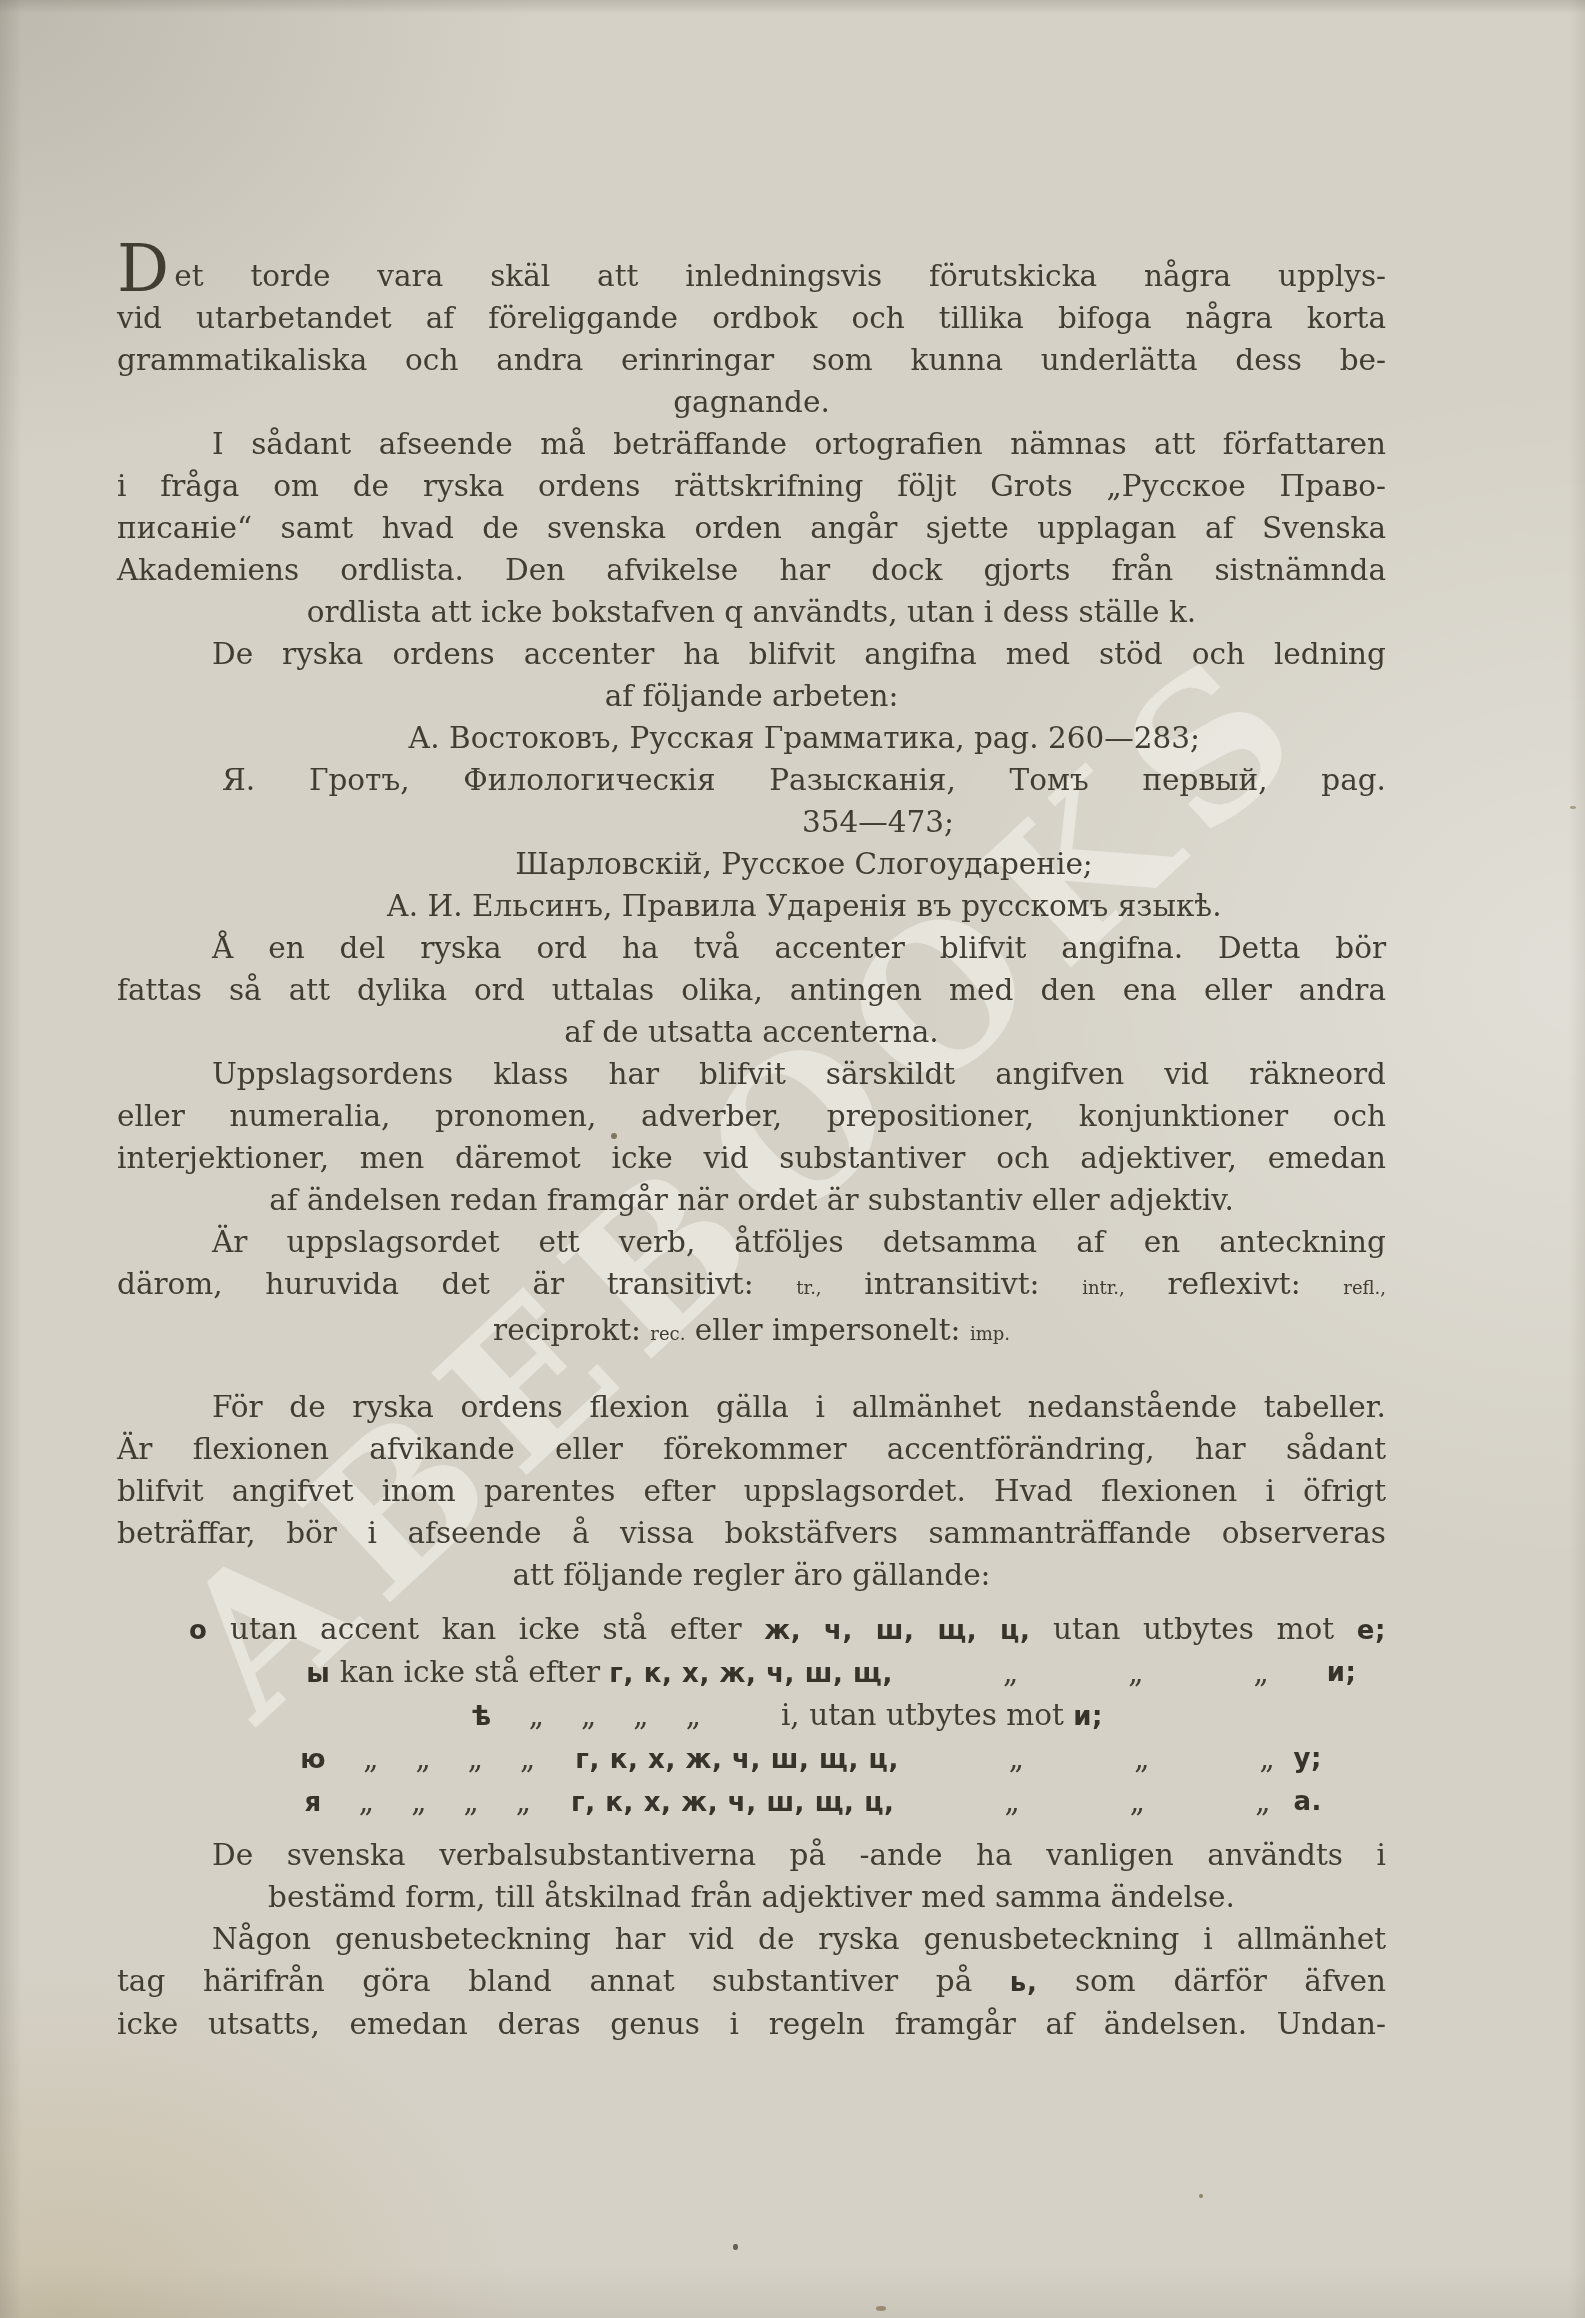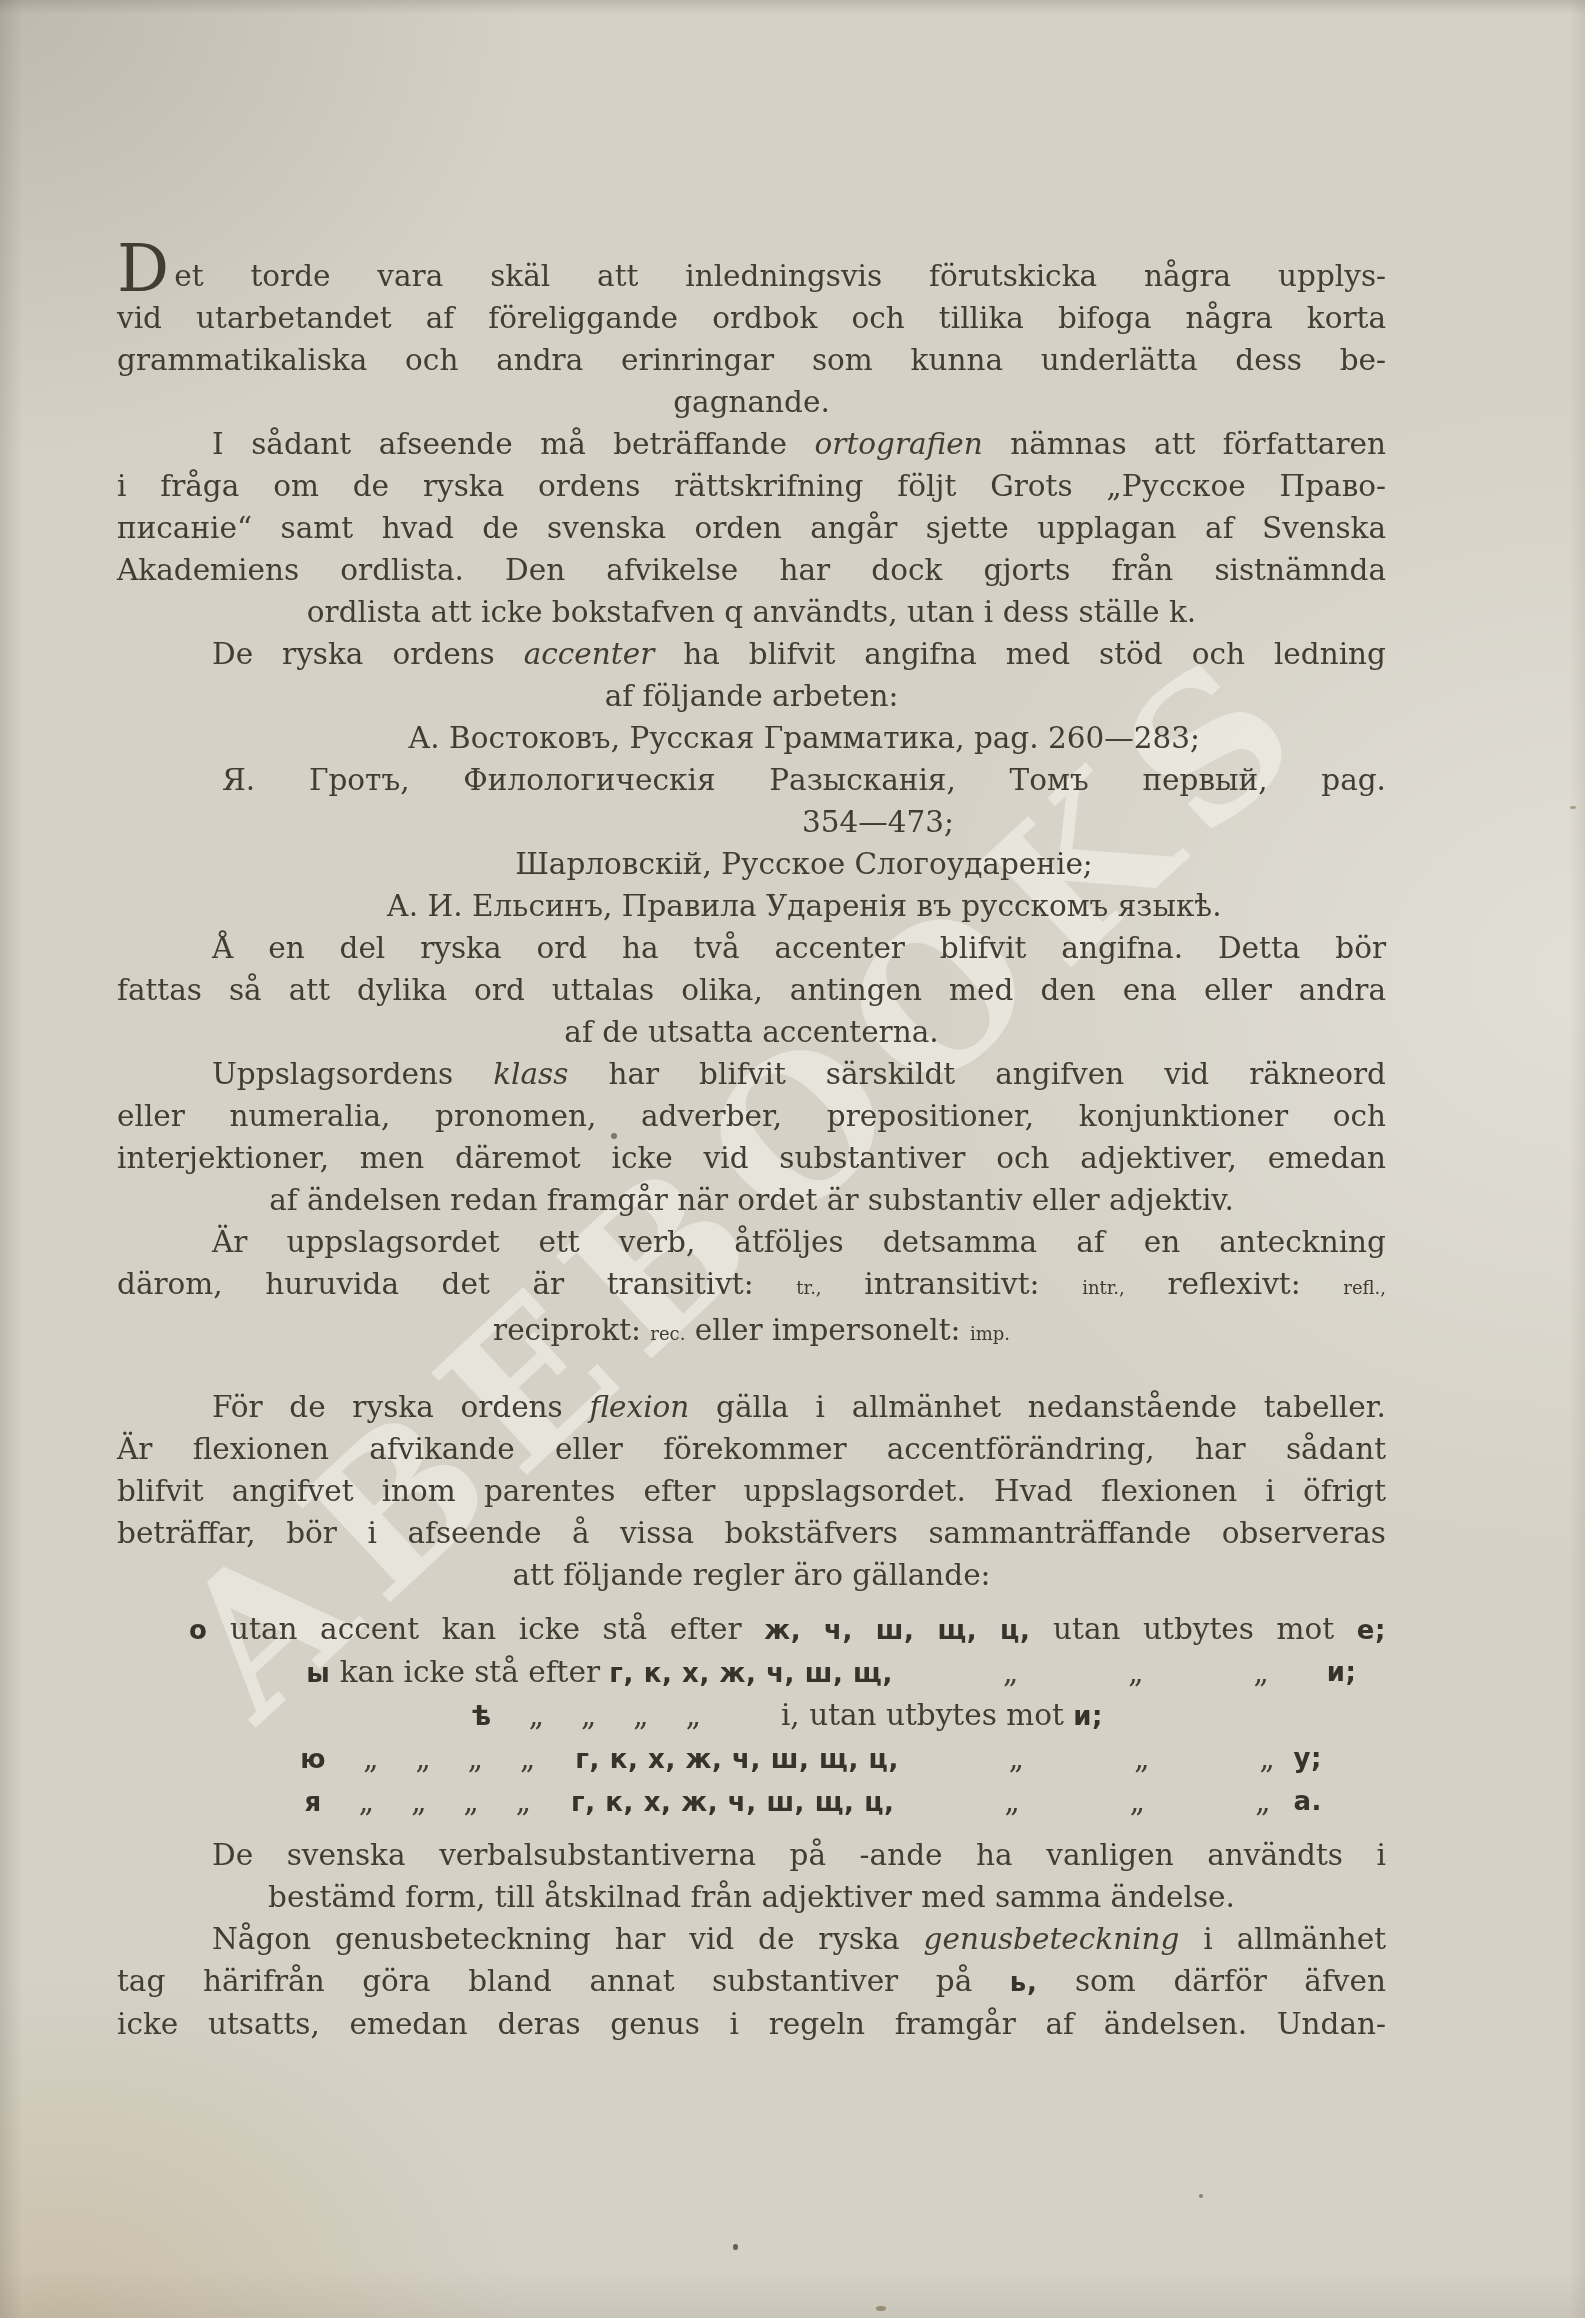--- a/index.html
+++ b/index.html
@@ -36,21 +36,21 @@
     position:relative;
     font-size:29.5px;line-height:42px;min-height:42px;
     text-align:center;
   }
   .line.just{text-align:justify;text-align-last:justify;}
   .ind1{text-indent:95px;}
   .ind2{padding-left:105px;}
   .ind3{padding-left:253px;}
   .ind4{padding-left:72px;}
   .sn{}
-  .si{font-style:italic;margin-top:31px;}
+  .si{margin-top:31px;}
   .sb{font-family:"DejaVu Sans",sans-serif;font-weight:700;font-size:26px;letter-spacing:0.6px;color:#37322a;}
   .ssm{font-size:18px;margin-top:32px;}
   .sdrop{font-size:65px;line-height:0;position:relative;top:4.5px;margin-right:5.1px;}
   .sq{margin-left:37px;}
   .sQ{margin-left:110px;}
   .sg{margin-left:80px;}
   .sg2{margin-left:40px;}
   .sr{position:absolute;}
   .sr1{right:29.5px;}
   .sr2{right:64px;}

